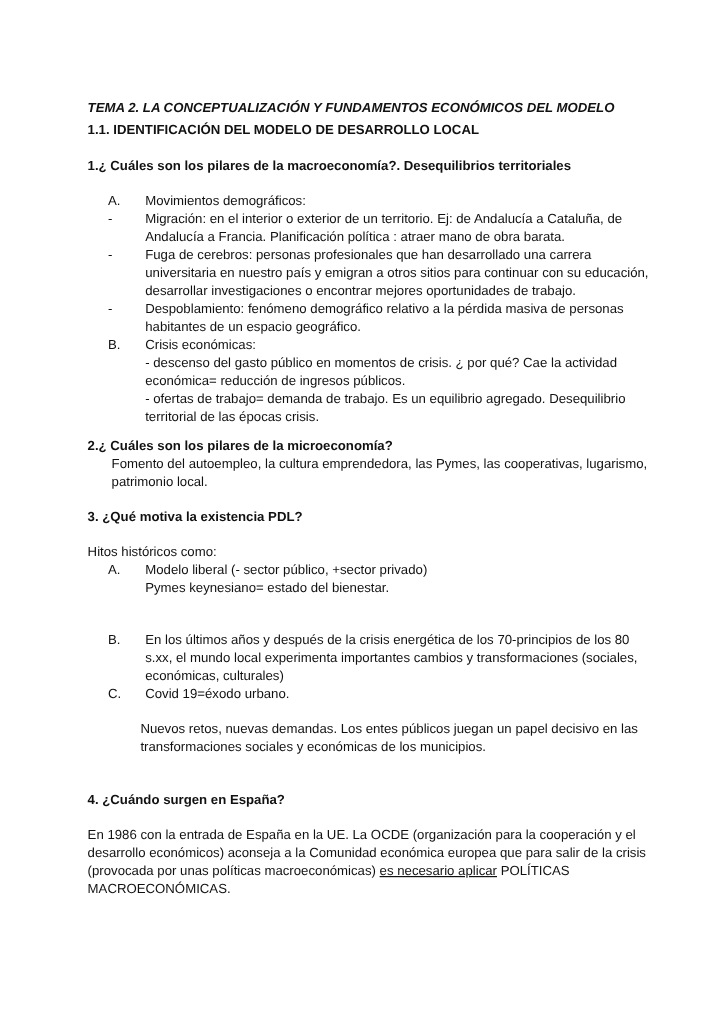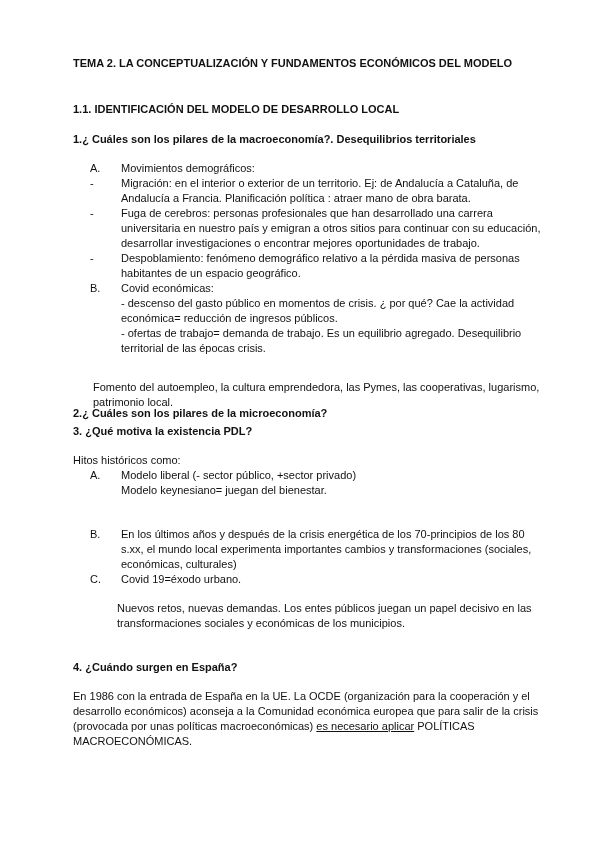--- a/index.html
+++ b/index.html
@@ -13,21 +13,21 @@
     .row { position: relative; line-height: 15px; }
     .mk { position: absolute; left: 17px; top: 0; }
     .tx { margin-left: 48px; }
     u { text-decoration: underline; }
   </style>
 </head>
 <body>
 
 <div class="page">
 
-  <div class="blk h" style="top:56px;">TEMA 2. LA CONCEPTUALIZACIÓN Y FUNDAMENTOS ECONÓMICOS DEL MODELO</div>
+  <div class="blk h" style="top:83px;font-style:italic;">TEMA 2. LA CONCEPTUALIZACIÓN Y FUNDAMENTOS ECONÓMICOS DEL MODELO</div>
   <div class="blk h" style="top:102px;">1.1. IDENTIFICACIÓN DEL MODELO DE DESARROLLO LOCAL</div>
   <div class="blk h" style="top:132px;">1.¿ Cuáles son los pilares de la macroeconomía?. Desequilibrios territoriales</div>
 
   <div class="blk" style="top:161px;">
     <div class="row">
       <span class="mk">A.</span>
       <div class="tx">Movimientos demográficos:</div>
     </div>
     <div class="row">
       <span class="mk">-</span>
@@ -36,38 +36,38 @@
     <div class="row">
       <span class="mk">-</span>
       <div class="tx">Fuga de cerebros: personas profesionales que han desarrollado una carrera universitaria en nuestro país y emigran a otros sitios para continuar con su educación, desarrollar investigaciones o encontrar mejores oportunidades de trabajo.</div>
     </div>
     <div class="row">
       <span class="mk">-</span>
       <div class="tx">Despoblamiento: fenómeno demográfico relativo a la pérdida masiva de personas habitantes de un espacio geográfico.</div>
     </div>
     <div class="row">
       <span class="mk">B.</span>
-      <div class="tx">Covid económicas:</div>
+      <div class="tx">Crisis económicas:</div>
     </div>
     <div class="tx">- descenso del gasto público en momentos de crisis. ¿ por qué? Cae la actividad económica= reducción de ingresos públicos.</div>
     <div class="tx">- ofertas de trabajo= demanda de trabajo. Es un equilibrio agregado. Desequilibrio territorial de las épocas crisis.</div>
   </div>
 
-  <div class="blk h" style="top:365px;margin-top:41px;">2.¿ Cuáles son los pilares de la microeconomía?</div>
+  <div class="blk h" style="top:365px;">2.¿ Cuáles son los pilares de la microeconomía?</div>
   <div class="blk" style="top:380px;margin-left:20px;">Fomento del autoempleo, la cultura emprendedora, las Pymes, las cooperativas, lugarismo, patrimonio local.</div>
 
   <div class="blk h" style="top:424px;">3. ¿Qué motiva la existencia PDL?</div>
   <div class="blk" style="top:453px;">Hitos históricos como:</div>
 
   <div class="blk" style="top:468px;">
     <div class="row">
       <span class="mk">A.</span>
       <div class="tx">Modelo liberal (- sector público, +sector privado)</div>
     </div>
-    <div class="tx">Modelo keynesiano= juegan del bienestar.</div>
+    <div class="tx">Pymes keynesiano= estado del bienestar.</div>
   </div>
 
   <div class="blk" style="top:527px;">
     <div class="row">
       <span class="mk">B.</span>
       <div class="tx">En los últimos años y después de la crisis energética de los 70-principios de los 80 s.xx, el mundo local experimenta importantes cambios y transformaciones (sociales, económicas, culturales)</div>
     </div>
     <div class="row">
       <span class="mk">C.</span>
       <div class="tx">Covid 19=éxodo urbano.</div>

